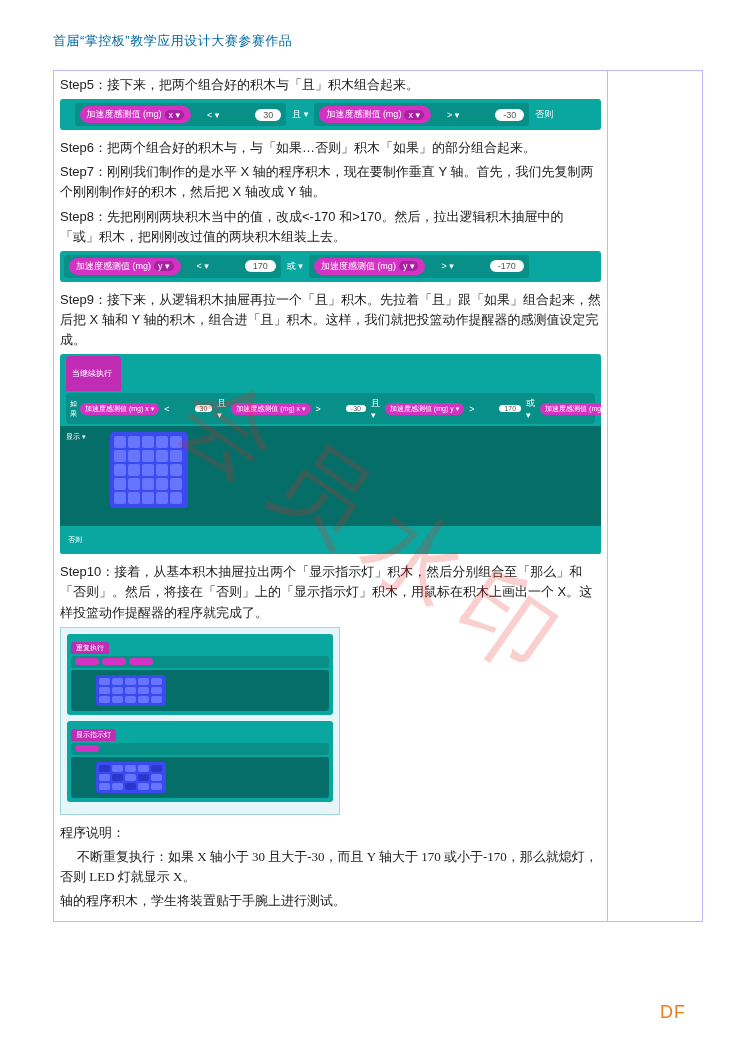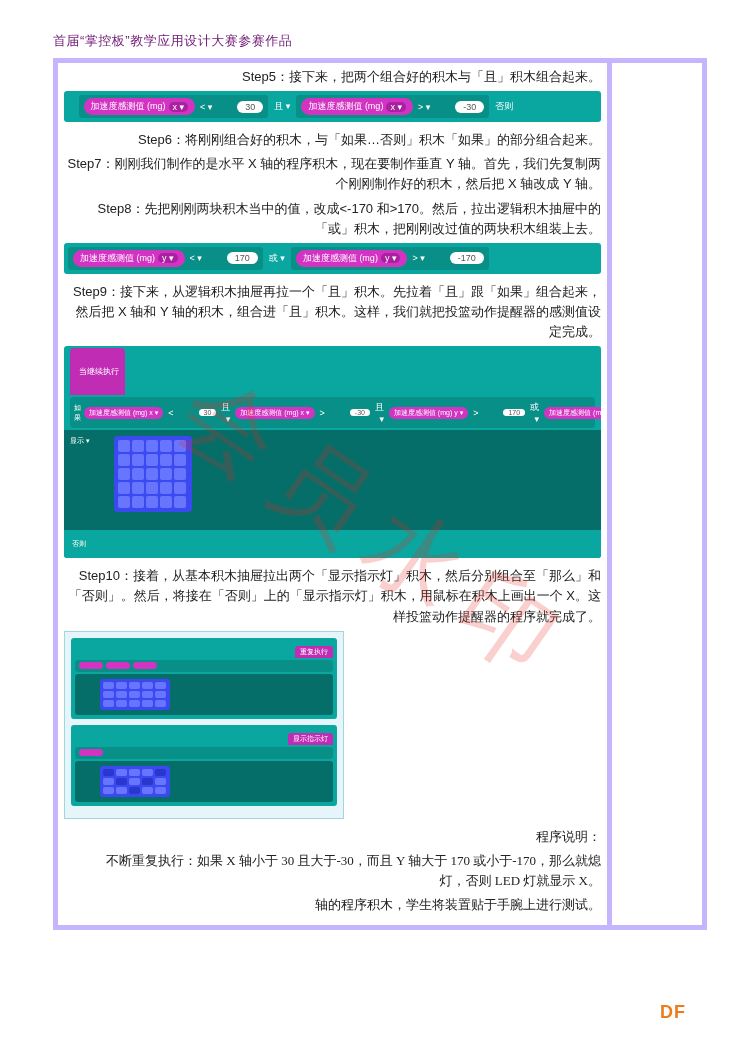--- a/index.html
+++ b/index.html
@@ -12,36 +12,35 @@
     height: 1061px;
     position: relative;
   }
   .page {
     position: absolute;
     left: 53px;
     top: 32px;
     width: 650px;
   }
   .header {
-    color: #701a75;
+    color: #0369a1;
     font-size: 13px;
-    margin-bottom: 8px;
+    margin-bottom: 20px;
     letter-spacing: 0.5px;
   }
   .table {
     border: 1px solid #000;
     border-collapse: collapse;
     width: 100%;
     table-layout: fixed;
   }
   .table td {
-    border: 5px solid #c4b5fd;
+    border: 1px solid #c4b5fd;
     vertical-align: top;
     padding: 0;
-    text-align: right;
   }
   .main-cell {
     width: 554px;
     padding: 4px 6px 6px 6px !important;
   }
   .side-cell {
     width: 95px;
   }
   .para {
     line-height: 1.55;
@@ -93,37 +92,37 @@
     color: #fff;
     font-size: 9px;
     padding: 0 2px;
   }
   .cond {
     background: #089088;
     border-radius: 3px;
     padding: 3px 5px;
     display: flex;
     align-items: center;
-    gap: 3px;
+    gap: 14px;
   }
 
   
   .editor {
     background: #0aa7a0;
     margin: 4px 0 8px 0;
     border-radius: 3px;
     padding-top: 2px;
     overflow: hidden;
     position: relative;
   }
   .ed-header {
     background: #c12cb5;
     color: #fff;
     font-size: 8px;
-    padding: 18px 6px;
+    padding: 12px 6px;
     border-radius: 4px 4px 0 0;
     width: 55px;
     margin-left: 6px;
   }
   .ed-cond {
     background: #089088;
     margin: 2px 6px;
     padding: 4px;
     border-radius: 4px;
     display: flex;
@@ -239,21 +238,21 @@
     letter-spacing: 18px;
     pointer-events: none;
     white-space: nowrap;
     font-family: "SimSun", serif;
   }
   .footer-df {
     position: absolute;
     right: 64px;
     bottom: 38px;
     color: #ee7b1a;
-    font-weight: 700;
+    font-weight: 400;
     font-size: 18px;
     letter-spacing: 1px;
     font-family: Arial, sans-serif;
   }
 </style>
 </head>
 <body>
 
 <div class="page">
   <div class="header">首届“掌控板”教学应用设计大赛参赛作品</div>
@@ -281,21 +280,21 @@
                     <span>加速度感测值 (mg)</span> 
                     <span class="sub">x ▾</span>
                   </span>
               <span class="op">&gt; ▾</span>
               <span class="val">-30</span>
             </div>
             <span class="op">否则</span>
           </div>
         </div>
 
-        <div class="para">Step6：将刚刚组合好的积木，与「如果…否则」积木「如果」的部分组合起来。</div>
+        <div class="para">Step6：把两个组合好的积木与，与「如果…否则」积木「如果」的部分组合起来。</div>
 
         <div class="para">Step7：刚刚我们制作的是水平 X 轴的程序积木，现在要制作垂直 Y 轴。首先，我们先复制两个刚刚制作好的积木，然后把 X 轴改成 Y 轴。</div>
 
         <div class="para">Step8：先把刚刚两块积木当中的值，改成&lt;-170 和&gt;170。然后，拉出逻辑积木抽屉中的「或」积木，把刚刚改过值的两块积木组装上去。</div>
 
         <div class="blk">
           <div class="row">
             <div class="cond">
               <span class="pill">
                     <span>加速度感测值 (mg)</span> 

